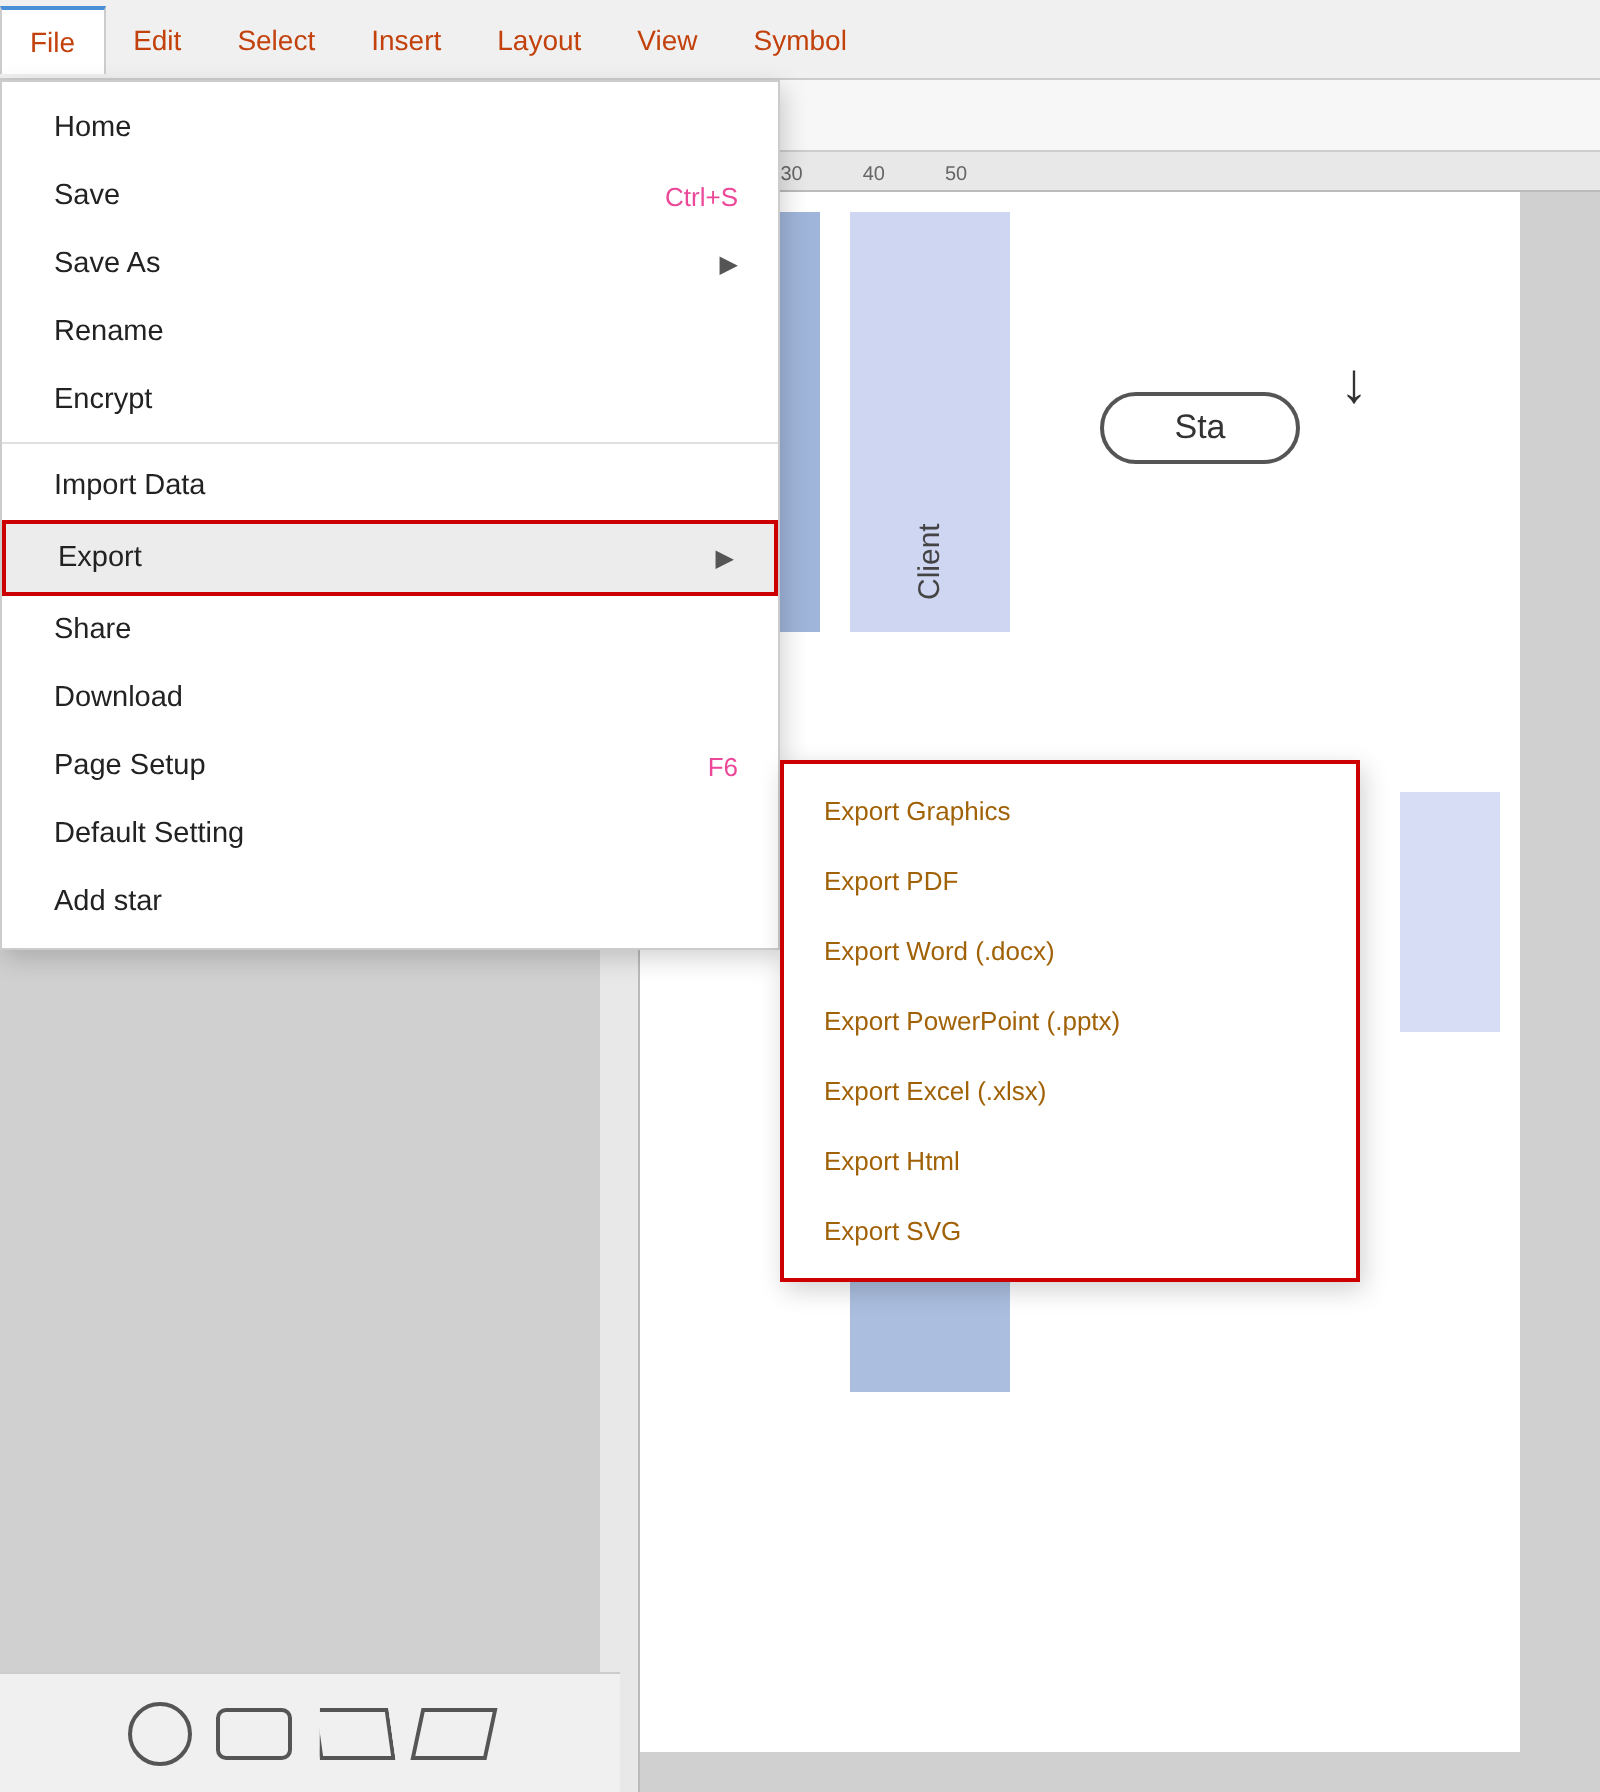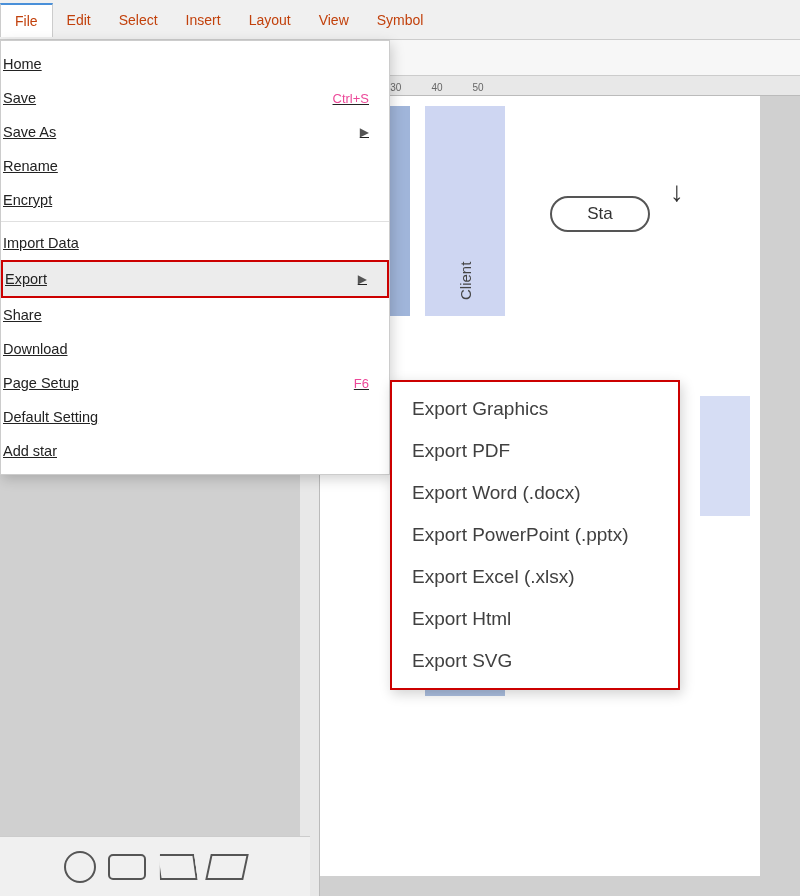--- a/index.html
+++ b/index.html
@@ -211,26 +211,25 @@
       background: white;
       border: 1px solid #ccc;
       box-shadow: 2px 4px 12px rgba(0,0,0,0.18);
       z-index: 200;
       padding: 6px 0;
     }
     .menu-item {
       display: flex;
       align-items: center;
       justify-content: space-between;
-      padding: 9px 20px 9px 2px;
+      padding: 9px 20px 9px 26px;
       cursor: pointer;
       font-size: 14.5px;
       color: #222;
       user-select: none;
-      text-decoration: underline;
     }
     .menu-item.active-item {
       background: #ececec;
       border: 2px solid #cc0000;
     }
     .menu-item .shortcut {
       color: #ec4899;
       font-size: 13px;
     }
     .menu-item .arrow {
@@ -251,22 +250,22 @@
       width: 290px;
       background: white;
       border: 2px solid #cc0000;
       box-shadow: 2px 4px 12px rgba(0,0,0,0.18);
       z-index: 300;
       padding: 6px 0;
     }
     .export-item {
       padding: 10px 20px;
       cursor: pointer;
-      font-size: 19px;
-      color: #404040;
+      font-size: 13px;
+      color: #a16207;
     }
 
     
     .shape-bar {
       position: absolute;
       bottom: 0;
       left: 0;
       width: 310px;
       height: 60px;
       background: #f0f0f0;

